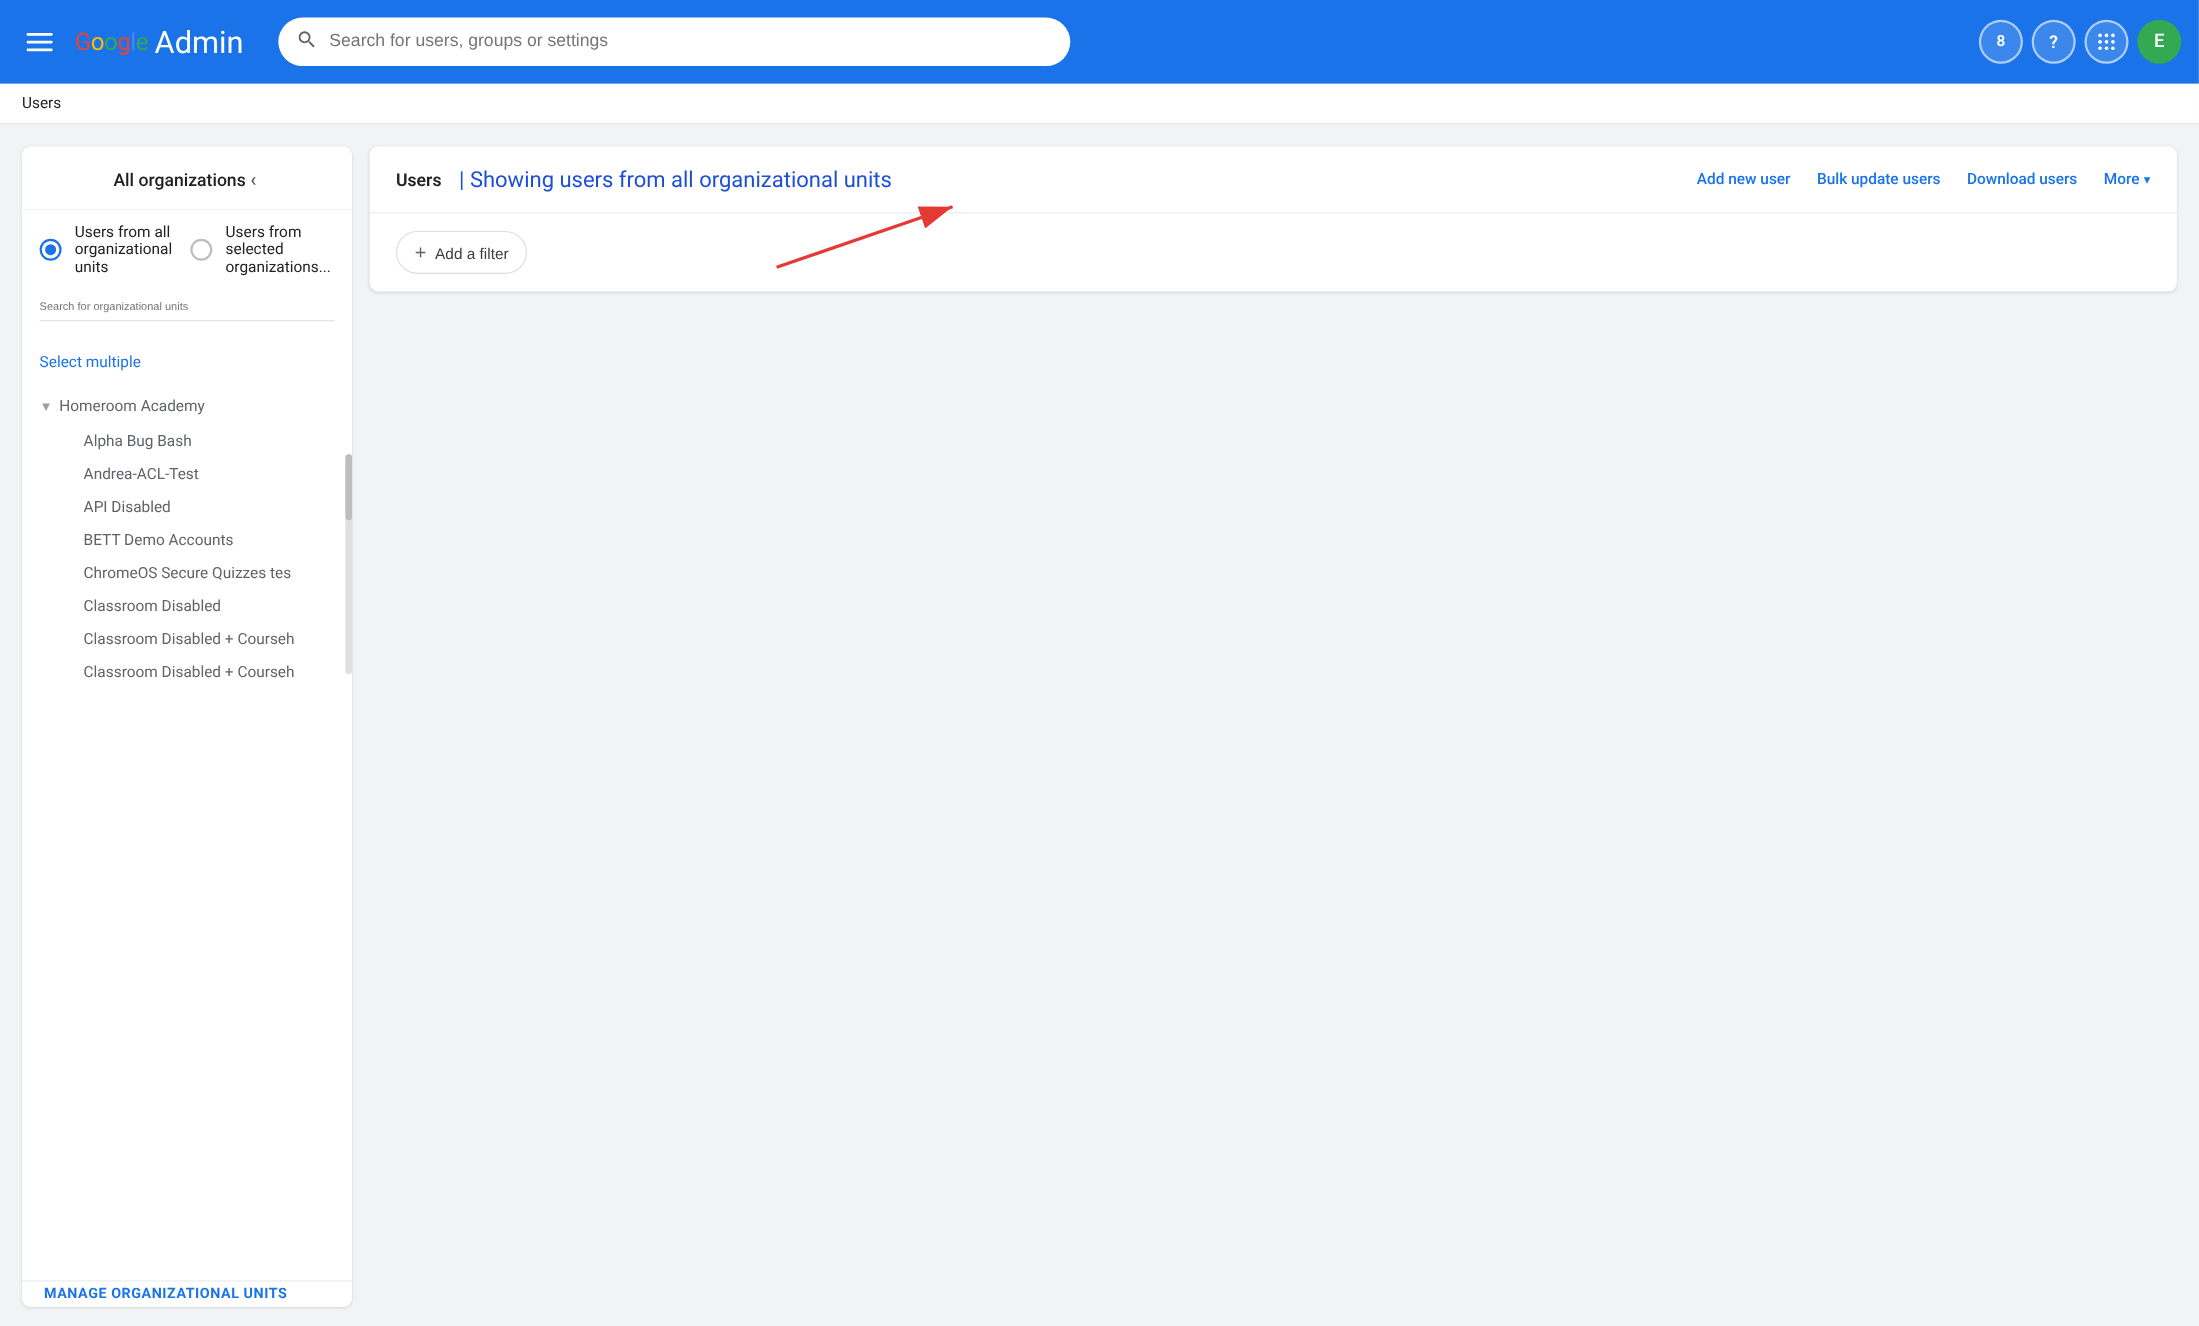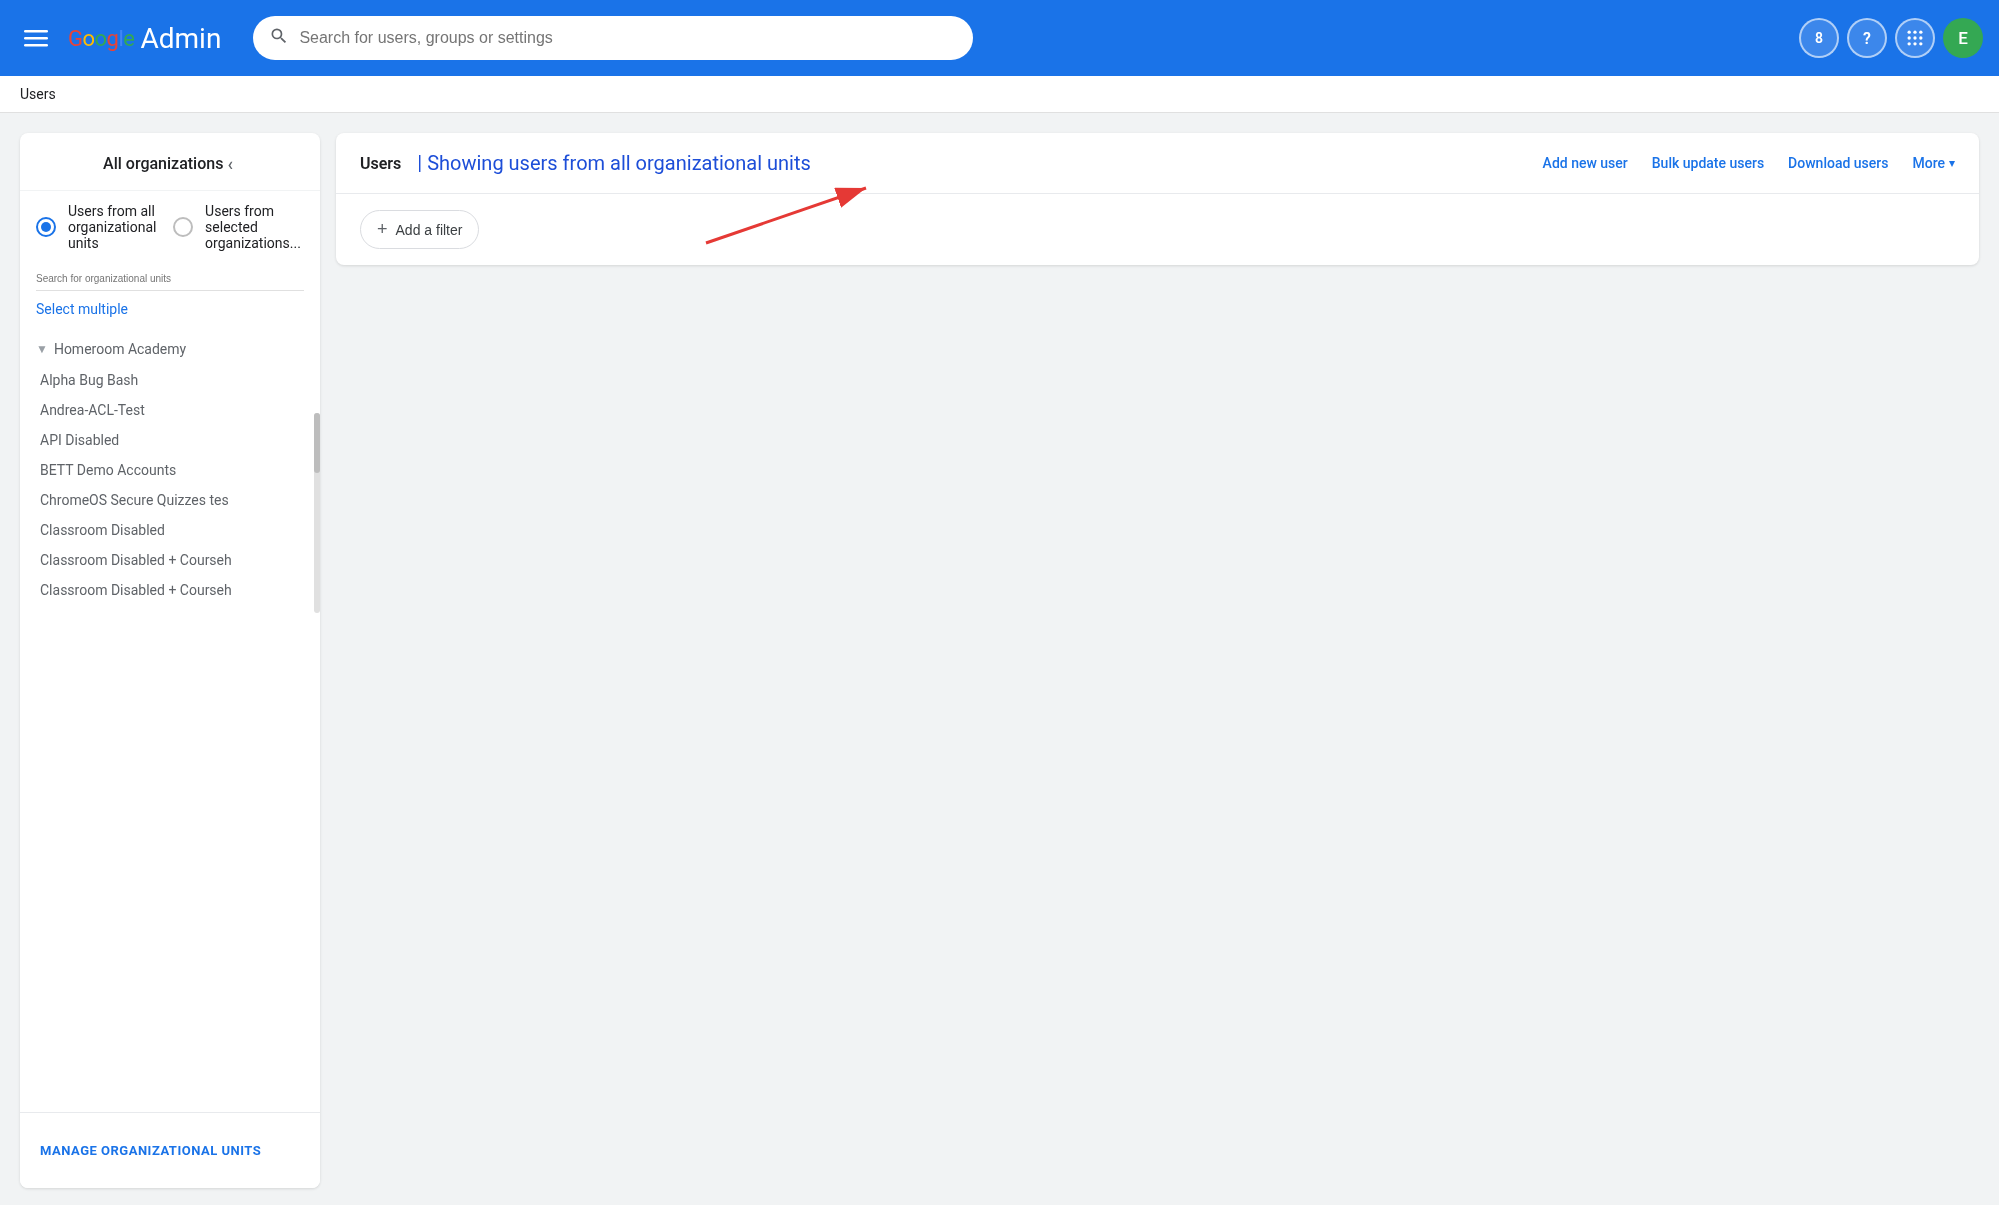--- a/index.html
+++ b/index.html
@@ -181,41 +181,42 @@
       color: #000000;
       padding: 6px 0;
       background: transparent;
       border-bottom: 1px solid #e0e0e0;
     }
     .sidebar-select-multiple {
       padding: 6px 16px 12px 16px;
       font-size: 14px;
       color: #1a73e8;
       cursor: pointer;
+      margin-top: 20px;
     }
     .sidebar-tree {
       flex: 1;
       overflow-y: auto;
       padding: 4px 0;
     }
     .tree-parent {
       display: flex;
       align-items: center;
       gap: 6px;
       padding: 8px 16px;
       font-size: 14px;
       color: #5f6368;
       cursor: pointer;
     }
     .tree-arrow {
       font-size: 12px;
       color: #9aa0a6;
     }
     .tree-children {
-      padding-left: 12px;
+      padding-left: 48px;
     }
     .tree-child {
       padding: 7px 16px 7px 8px;
       font-size: 14px;
       color: #5f6368;
       cursor: pointer;
       white-space: nowrap;
       overflow: hidden;
       text-overflow: ellipsis;
     }
@@ -233,21 +234,21 @@
     .sidebar-scrollbar-thumb {
       width: 6px;
       height: 60px;
       background: #bdbdbd;
       border-radius: 3px;
       margin-top: 0px;
     }
 
     
     .sidebar-footer {
-      padding: 30px 20px;
+      padding: 4px 20px;
       border-top: 1px solid #e8eaed;
       font-size: 13px;
       font-weight: 700;
       color: #1a73e8;
       letter-spacing: 0.5px;
       cursor: pointer;
       text-transform: uppercase;
       background: white;
     }
 

